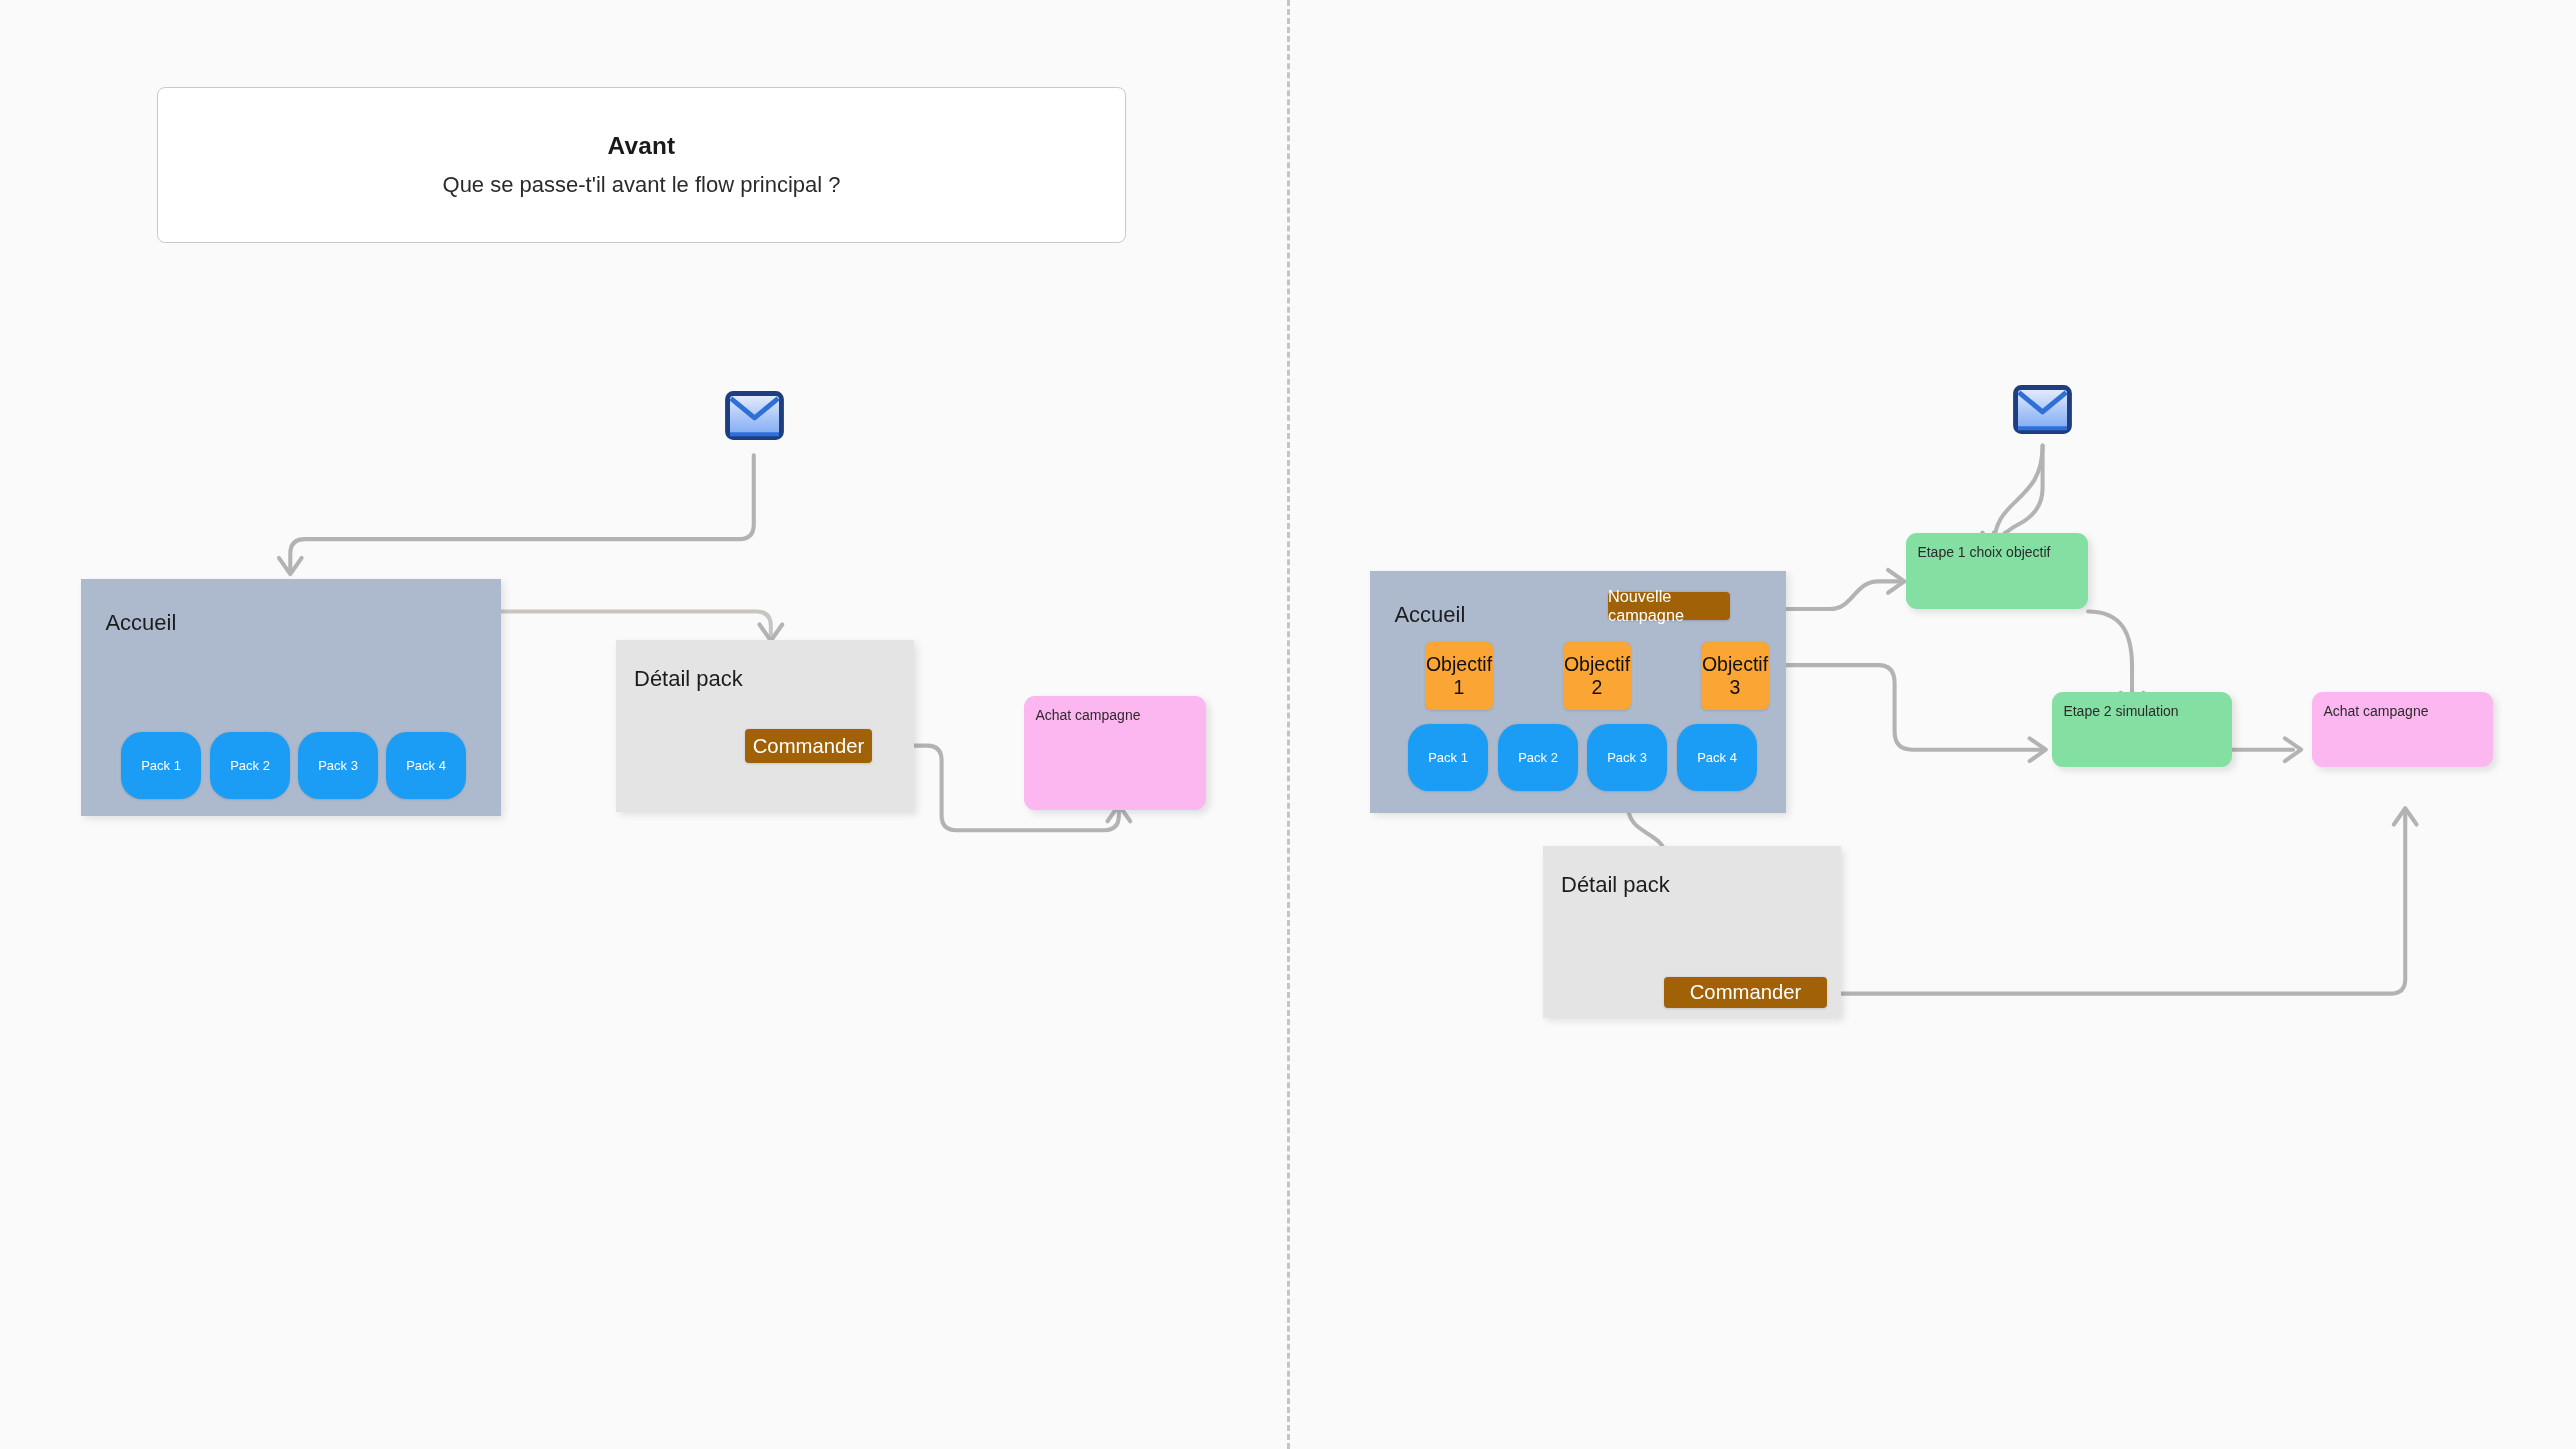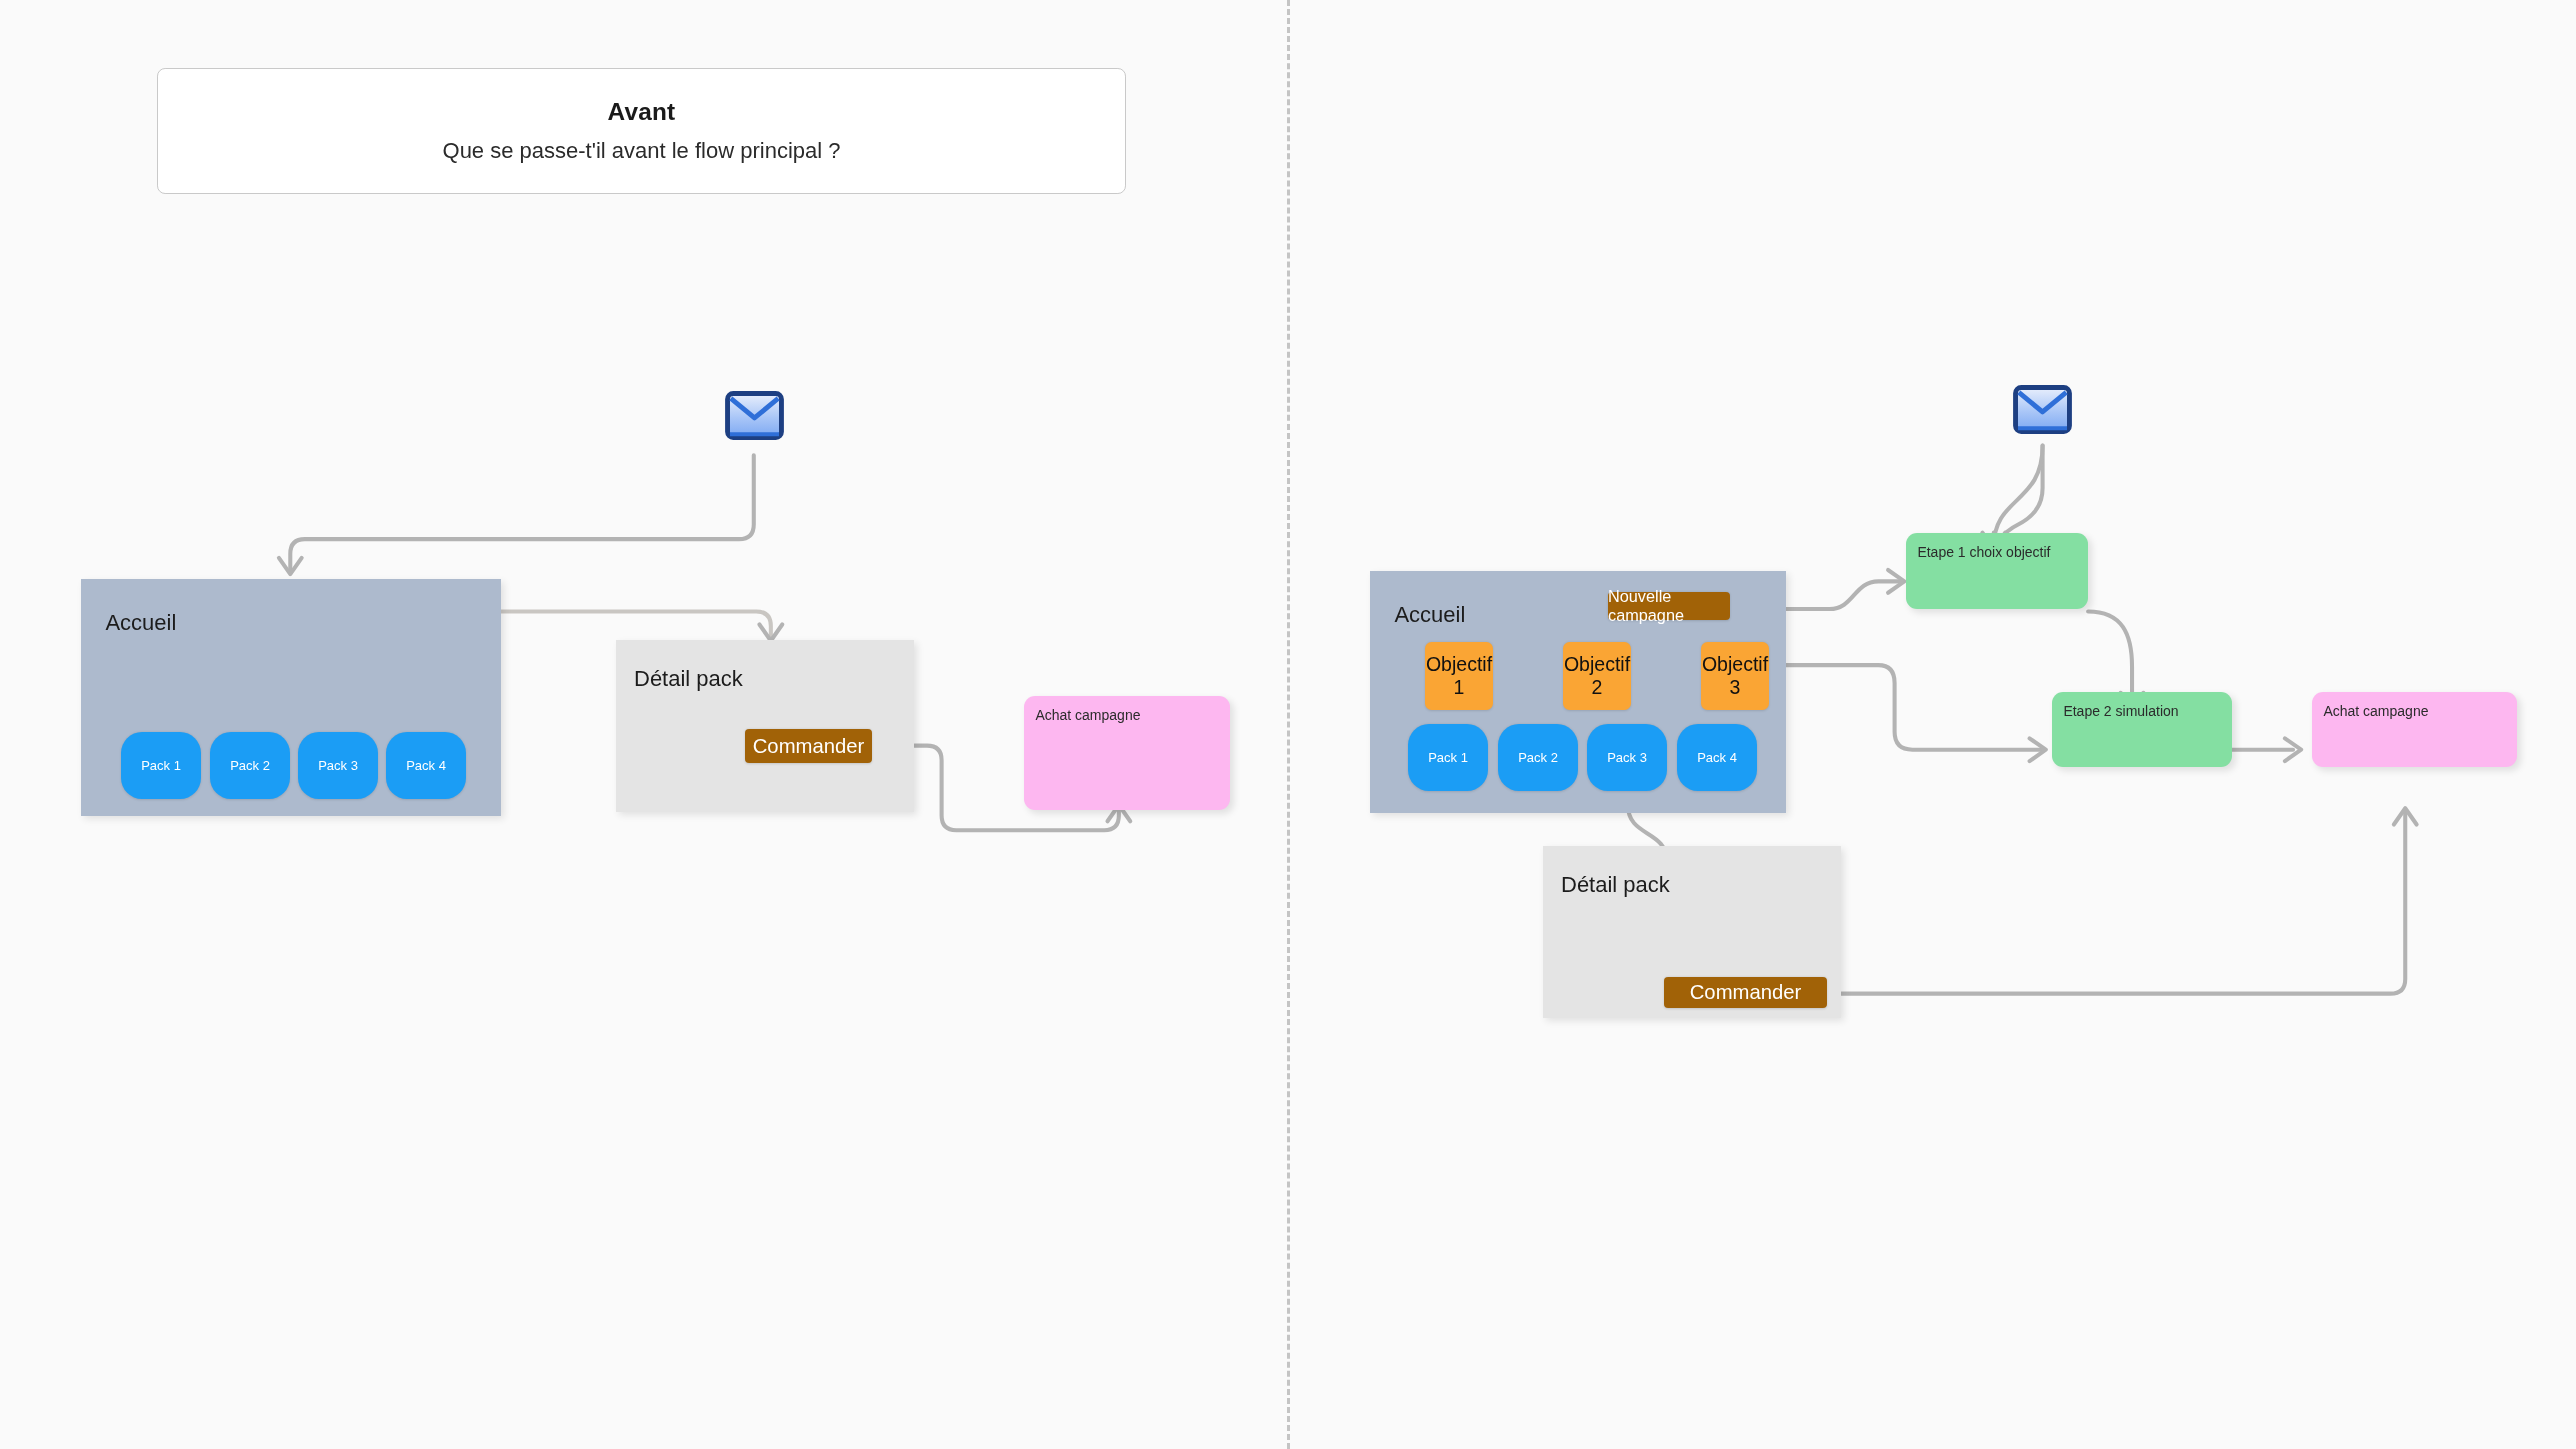--- a/index.html
+++ b/index.html
@@ -155,21 +155,21 @@
     box-shadow: 0 0.8px 2.4px rgba(0,0,0,0.14);
   }
 
   
   .note {
     position: absolute;
     z-index: 11;
     box-shadow: 3.3px 3.3px 7.3px rgba(0,0,0,0.10);
     border-radius: 11px;
   }
-  .note-pink { background: #fdb7f0; padding-left: 24px; }
+  .note-pink { background: #fdb7f0; }
   .note-green { background: #84dfa2; }
   .note-label {
     position: absolute;
     left: 11.4px;
     top: 11.4px;
     font-size: 14px;
     color: #2b2b2b;
     white-space: nowrap;
   }
 
@@ -213,21 +213,21 @@
 
     <path class="edge" d="M 2002,990 C 2002,1030 2050,1020 2050,1060 L 2050,1078"></path>
     <path class="arrowhead" d="M 2036,1064 L 2050,1084 L 2064,1064"></path>
 
     <path class="edge" d="M 2244,1222 L 2940,1222 Q 2958,1222 2958,1204 L 2958,1000"></path>
     <path class="arrowhead" d="M 2944,1014 L 2958,994 L 2972,1014"></path>
   </svg>
 
   <div id="divider"></div>
 
-  <div class="header-panel" style="left:157px; top:68px; width:969px; height:126px;">
+  <div class="header-panel" style="left:157px; top:87px; width:969px; height:156px;">
     <div class="header-title">Avant</div>
     <div class="header-sub">Que se passe-t'il avant le flow principal ?</div>
   </div>
 
 
   <div class="envelope" style="left:725px; top:391px; width:59px; height:49px;">
     <svg width="59" height="49" viewBox="0 0 72 60">
       <defs>
         <linearGradient id="envgrad1" x1="0" y1="0" x2="0" y2="1">
           <stop offset="0%" stop-color="#e9effc"></stop>

